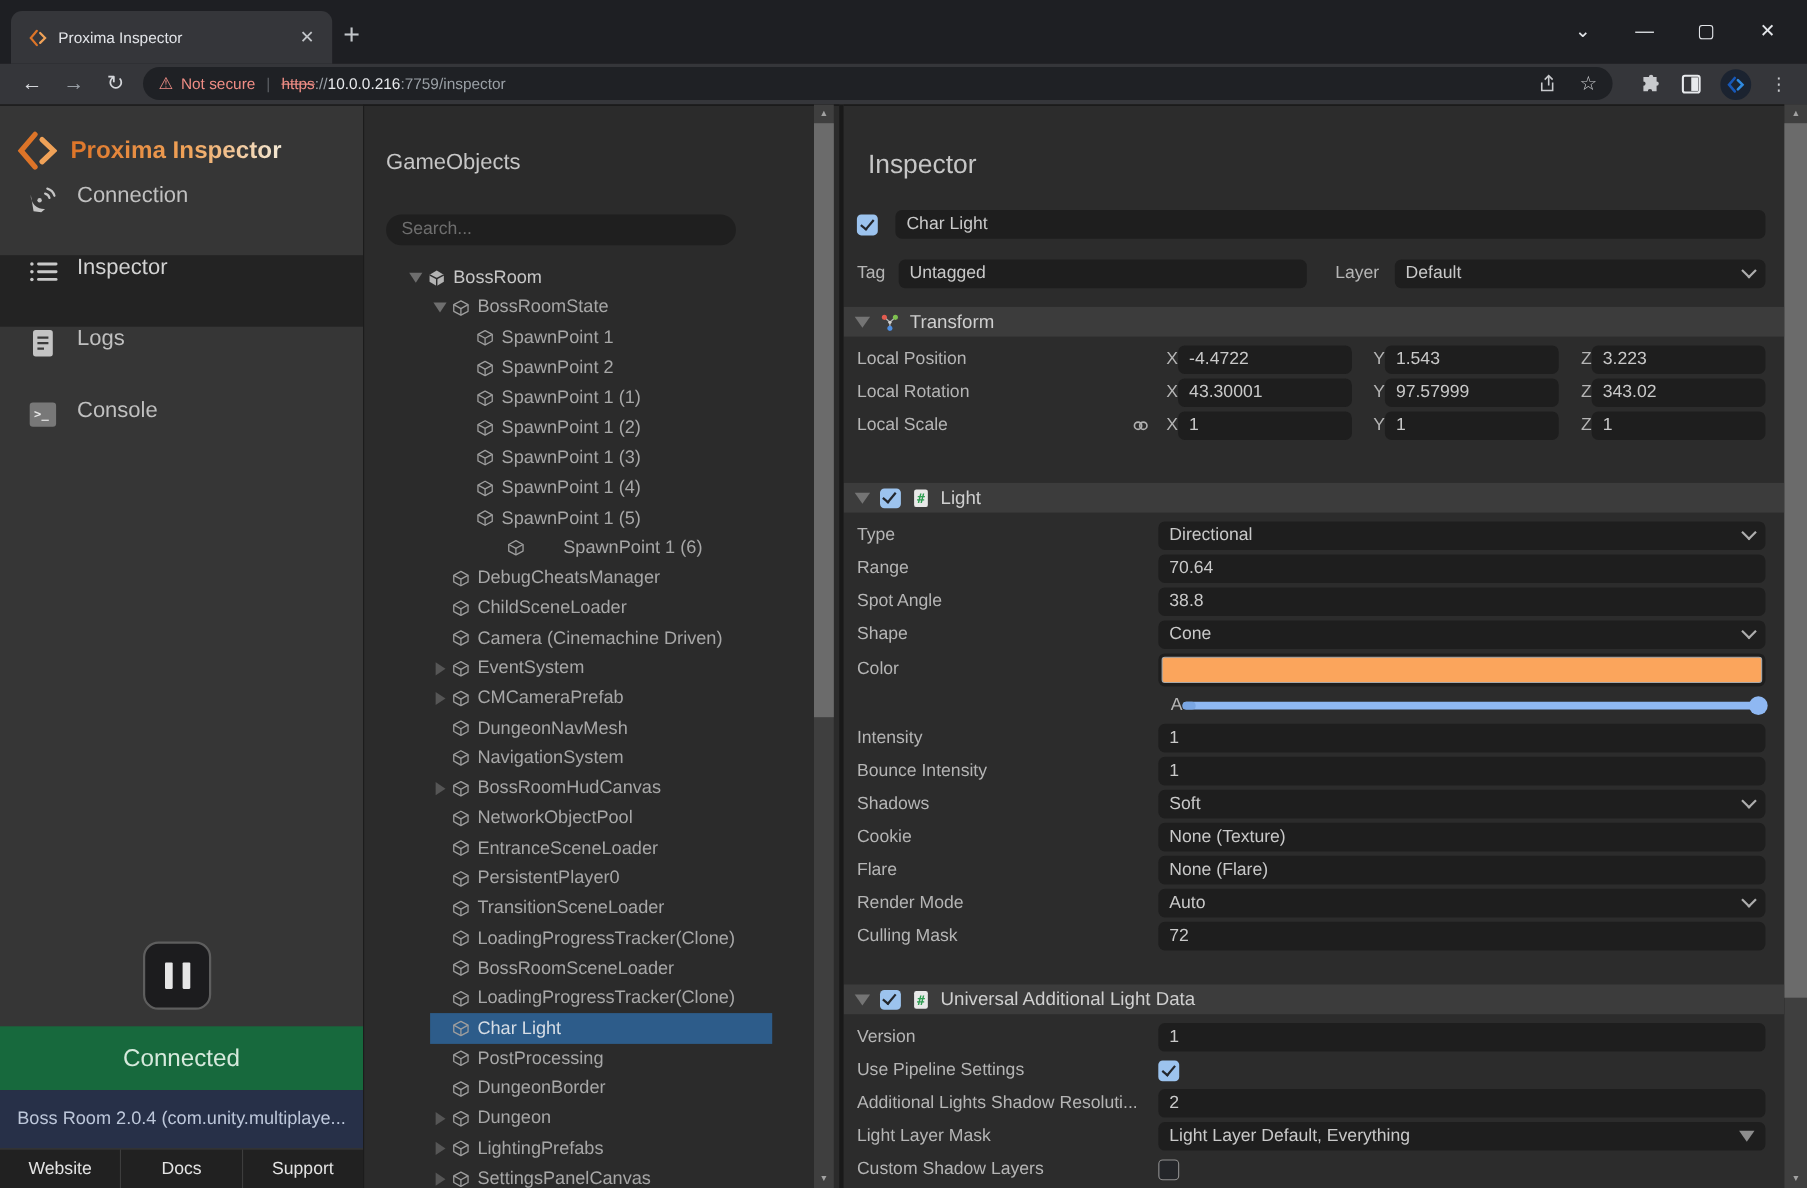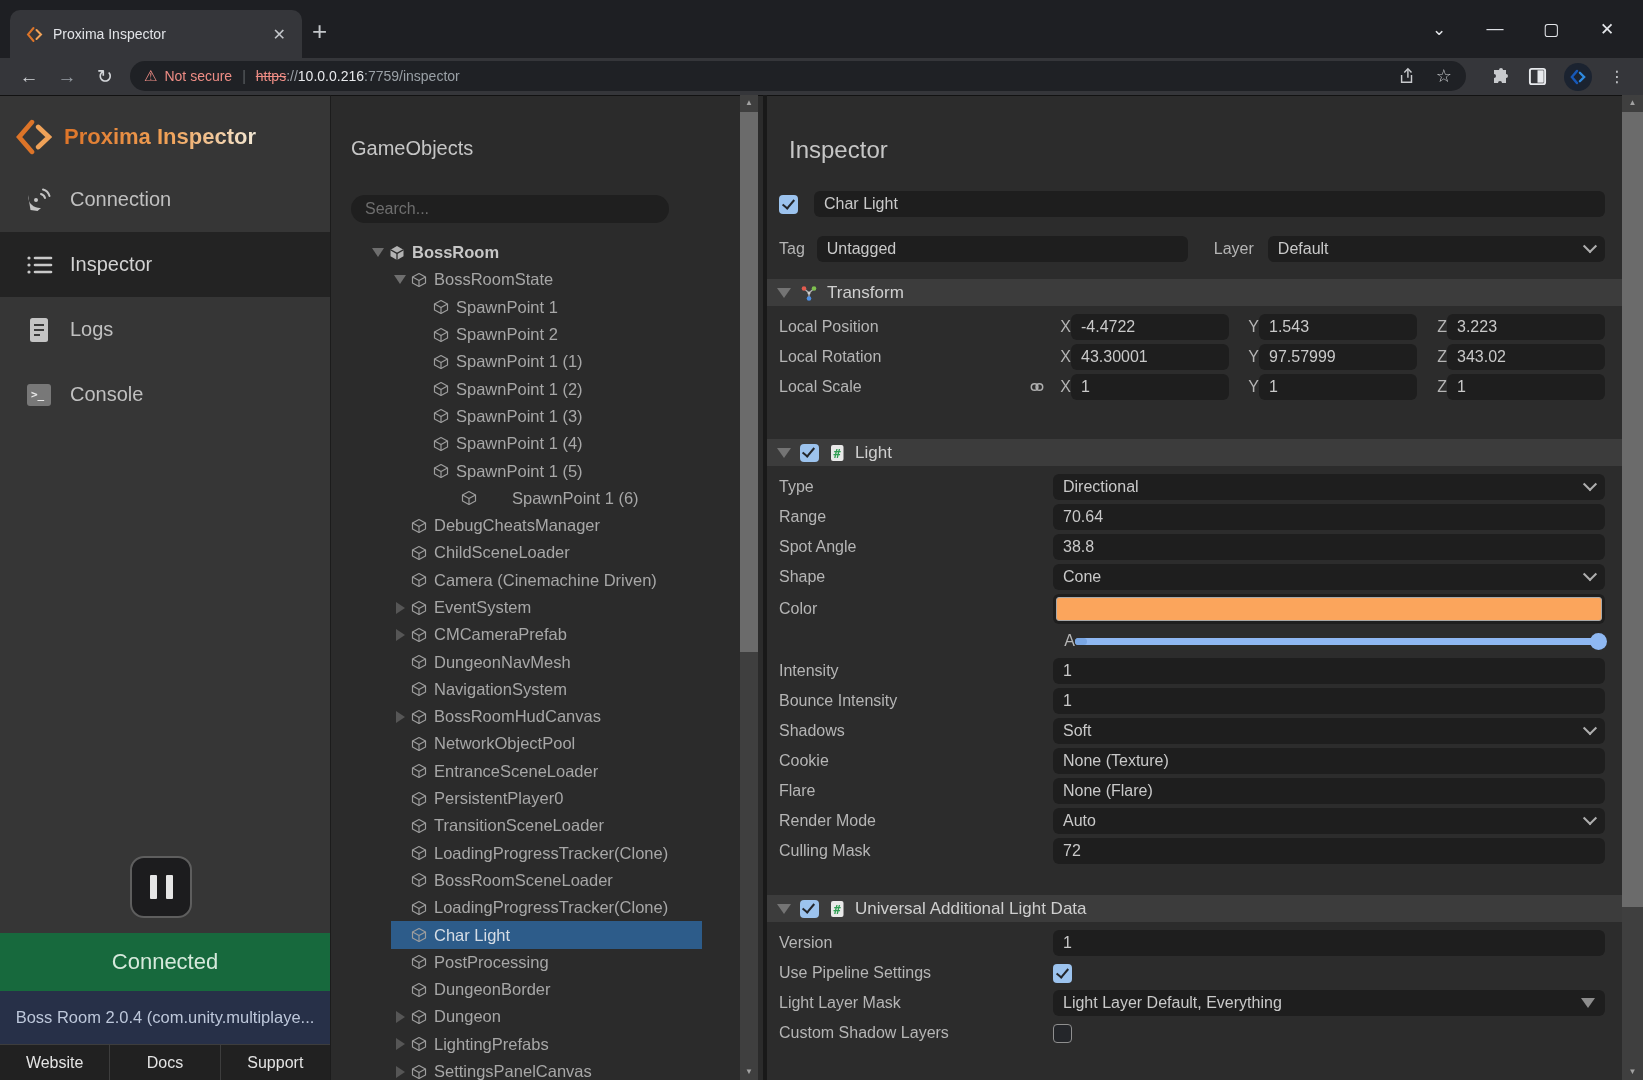--- a/index.html
+++ b/index.html
@@ -28,21 +28,21 @@
   .tool-ic{color:#c8cacd;}
   #ext-icons{position:absolute;right:18px;top:58px;height:37px;display:flex;align-items:center;gap:17px;}
   #avatar{width:28px;height:28px;border-radius:50%;background:#1b2330;display:flex;align-items:center;justify-content:center;}
   .dots{color:#c8cacd;font-size:16px;letter-spacing:0;}
   
   #sidebar{position:absolute;left:0;top:95px;width:330px;bottom:0;background:#363636;border-top:1px solid #121212;box-sizing:border-box;}
   #logo-row{display:flex;align-items:center;margin:23px 0 0 16px;height:36px;}
   #logo-title{font-size:22px;font-weight:bold;margin-left:12px;
     background:linear-gradient(90deg,#dd7428,#f0a258 55%,#f3e9d6);-webkit-background-clip:text;background-clip:text;color:transparent;}
   #nav{margin-top:12px;}
-  .nav-item{height:65px;display:flex;align-items:center;padding-left:24px;color:#c0c0c0;font-size:20px;}
+  .nav-item{height:65px;display:flex;align-items:flex-start;padding-left:24px;color:#c0c0c0;font-size:20px;}
   .nav-item.active{background:#232323;color:#d2d2d2;}
   .nav-ic{width:30px;height:30px;margin-right:16px;flex:0 0 30px;}
   #pause-btn{position:absolute;left:130px;top:760px;width:62px;height:62px;border-radius:14px;background:#1c1c1e;
     border:2px solid #5e5e5e;box-sizing:border-box;display:flex;align-items:center;justify-content:center;gap:9px;}
   #pause-btn .bar{width:7px;height:24px;background:#e6e6e6;border-radius:1px;}
   #connected{position:absolute;left:0;top:837px;width:100%;height:58px;background:#17693d;color:#d6e9dc;
     font-size:22px;display:flex;align-items:center;justify-content:center;}
   #project{position:absolute;left:0;top:895px;width:100%;height:53px;background:#273048;color:#bdc7da;
     font-size:16.5px;display:flex;align-items:center;justify-content:center;white-space:nowrap;}
   #side-footer{position:absolute;left:0;top:948px;width:100%;bottom:0;background:#212121;border-top:1px solid #3d3d3d;
@@ -51,21 +51,21 @@
   #side-footer .flink + .flink{border-left:1px solid #3d3d3d;}
   
   #tree-panel{position:absolute;left:330px;top:95px;width:433px;bottom:0;background:#2b2b2b;
     border-top:1px solid #121212;border-left:1px solid #1c1c1c;box-sizing:border-box;overflow:hidden;}
   #go-title{margin:41px 0 0 20px;font-size:20px;color:#c6c6c6;}
   #search{display:block;margin:35px 0 0 20px;width:318px;height:28px;background:#1f1f1f;border:none;outline:none;
     border-radius:14px;color:#9a9a9a;font-size:16px;padding:0 14px;box-sizing:border-box;font-family:inherit;}
   #search::placeholder{color:#6e6e6e;}
   #tree{margin-top:16px;margin-right:61px;}
   .tree-row{height:27.3px;display:flex;align-items:center;color:#a7a7a7;font-size:16.5px;white-space:nowrap;}
-  .tree-row.bold{color:#c7c7c7;font-weight:bold;}
+  .tree-row.bold{color:#c7c7c7;font-weight:normal;}
   .tree-row.sel{background:#2d5c8a;color:#d6dde5;}
   .exp{width:18px;flex:0 0 18px;display:flex;align-items:center;justify-content:center;}
   .exp.open::before{content:"";width:0;height:0;border-left:6px solid transparent;border-right:6px solid transparent;border-top:9px solid #6e6e6e;}
   .exp.closed::before{content:"";width:0;height:0;border-top:6px solid transparent;border-bottom:6px solid transparent;border-left:9px solid #565656;}
   .ticon{width:16px;height:16px;margin:0 7px 0 2px;flex:0 0 16px;}
   .ticon svg{display:block;width:16px;height:16px;}
   
   .vscroll{position:absolute;top:95px;bottom:0;background:#3f3f3f;}
   #scroll-mid{left:740px;width:18px;}
   #scroll-right{left:1622px;width:21px;}
@@ -894,20 +894,30 @@
         <div class="prow">
           <span class="plabel">
             <span>Use Pipeline Settings</span>
           </span>
           <span class="pval">
             <span class="cb on"></span>
           </span>
         </div>
         <div class="prow">
           <span class="plabel">
+            <span>Additional Lights Shadow Resoluti...</span>
+          </span>
+          <span class="pval">
+            <span class="field grow">
+              <span>2</span>
+            </span>
+          </span>
+        </div>
+        <div class="prow">
+          <span class="plabel">
             <span>Light Layer Mask</span>
           </span>
           <span class="pval">
             <span class="field grow">
               <span>Light Layer Default, Everything</span>
               <span class="mask-tri"></span>
             </span>
           </span>
         </div>
         <div class="prow">

